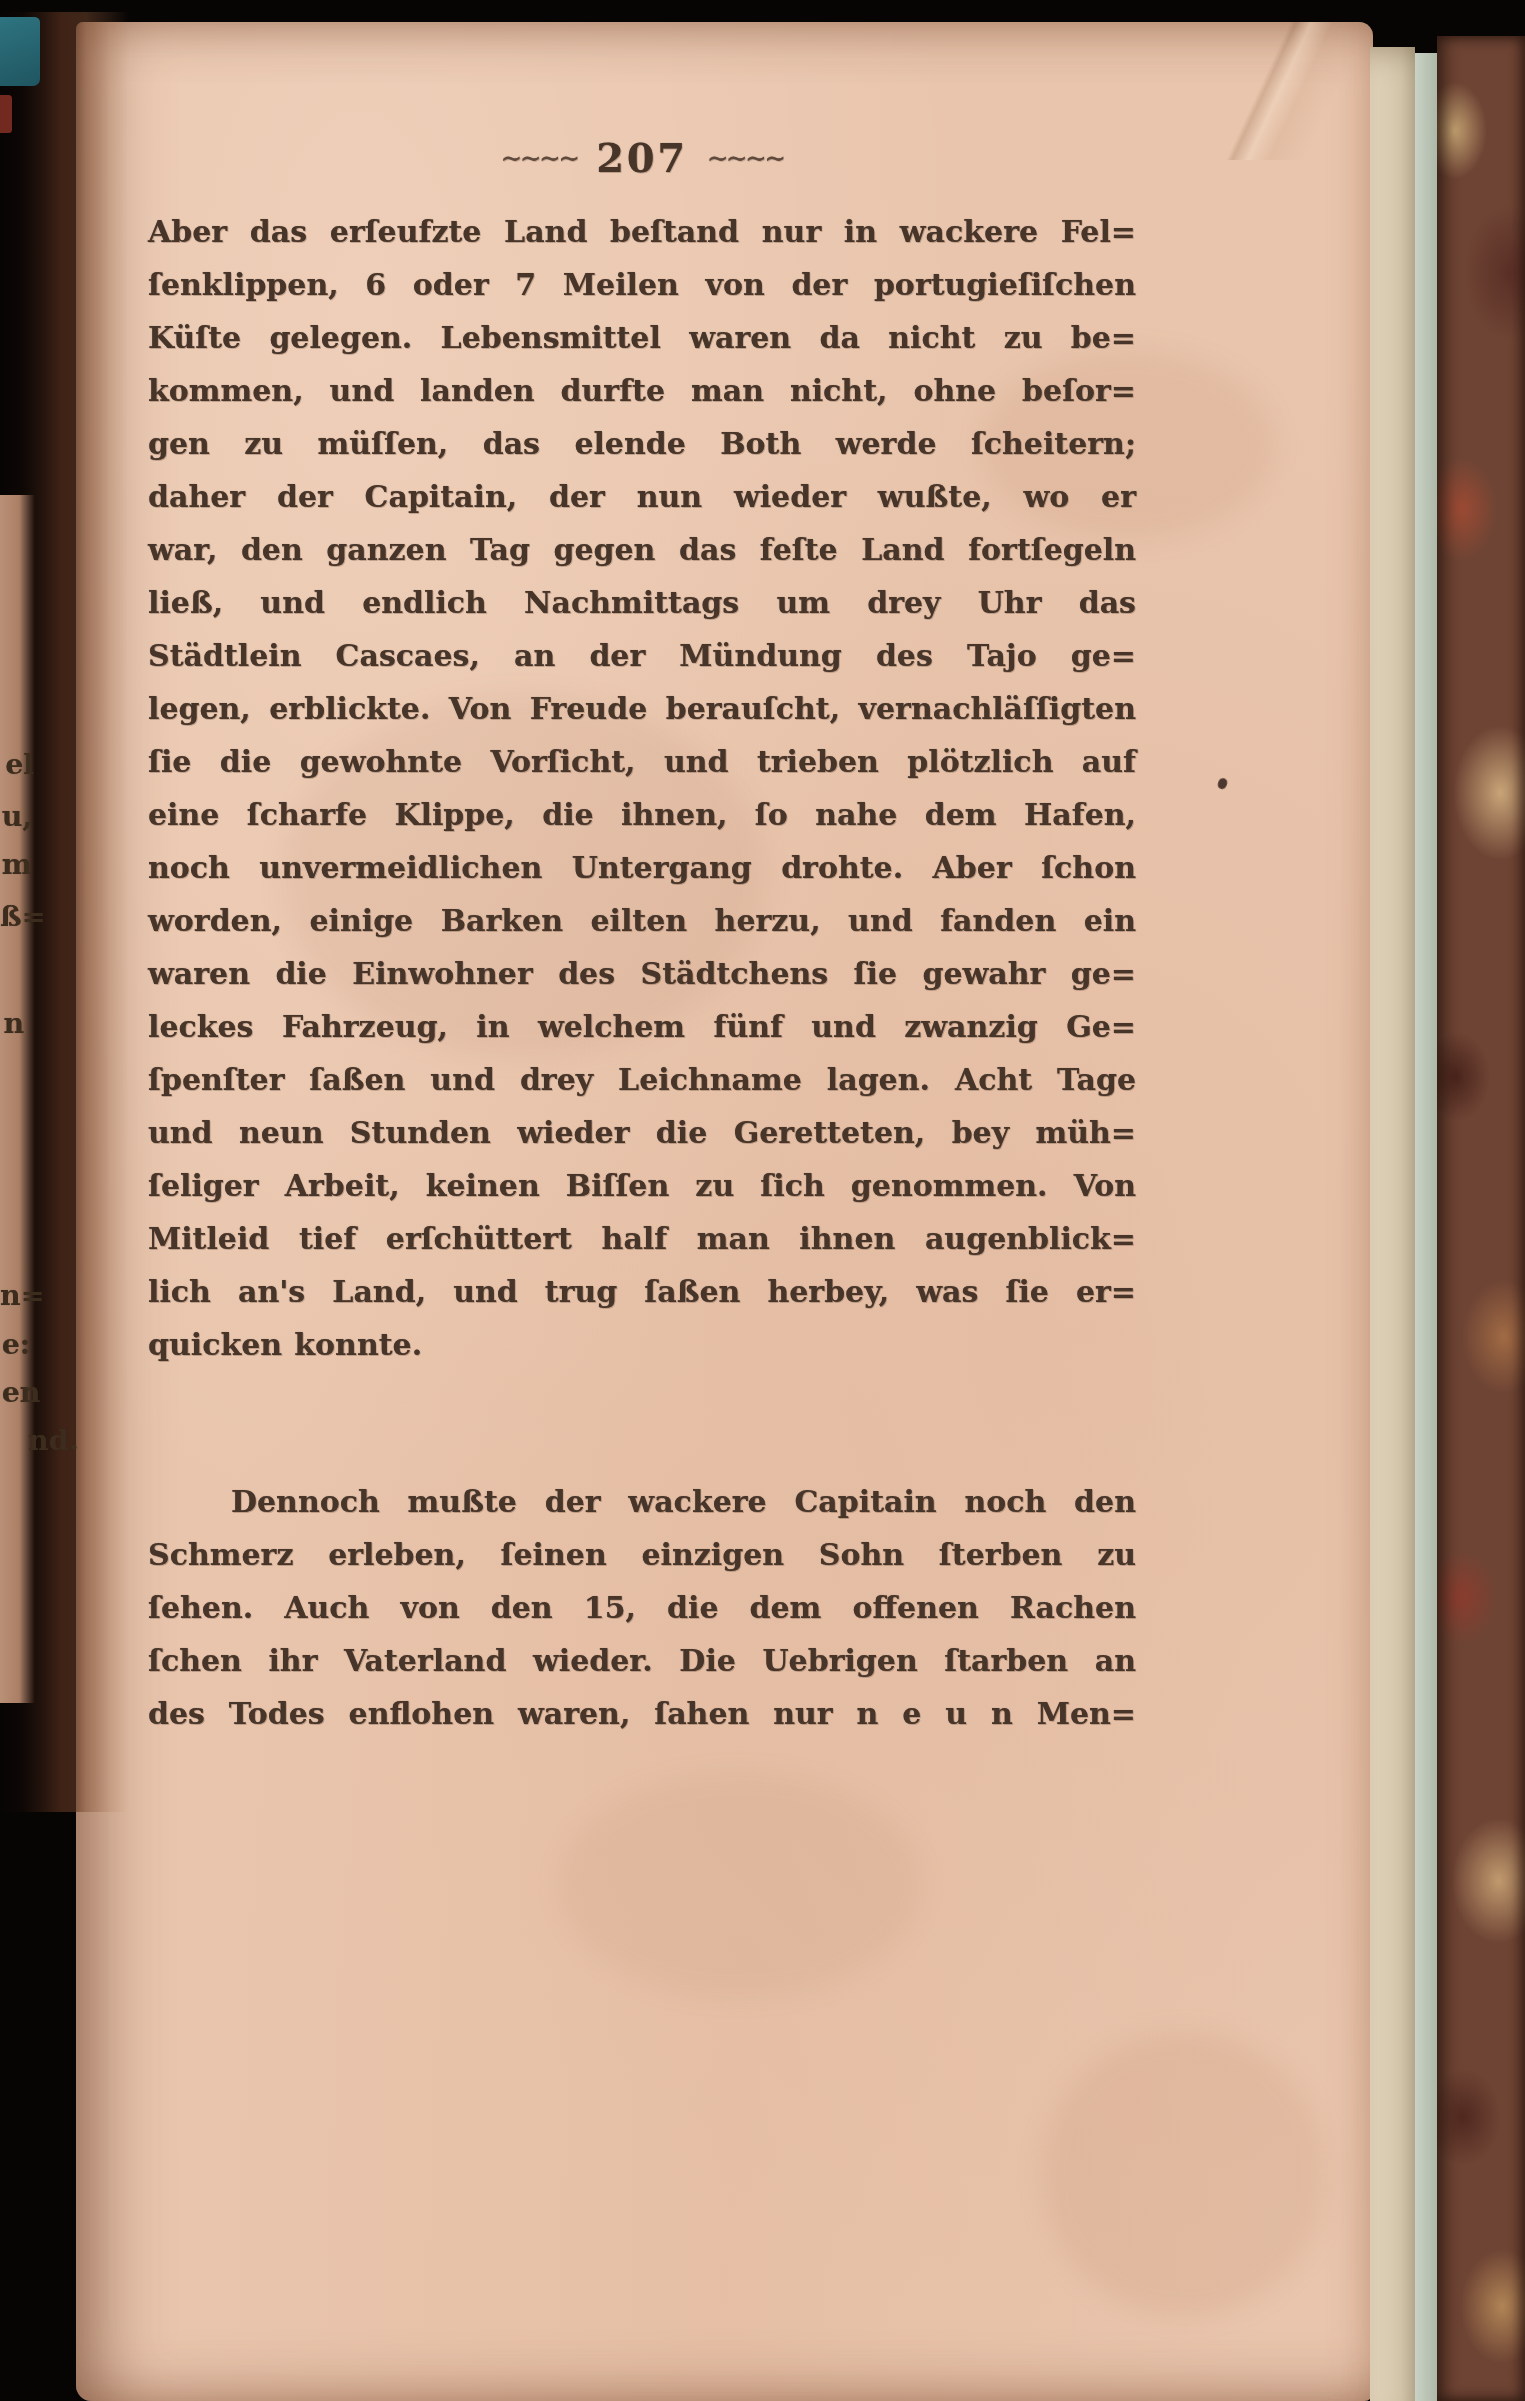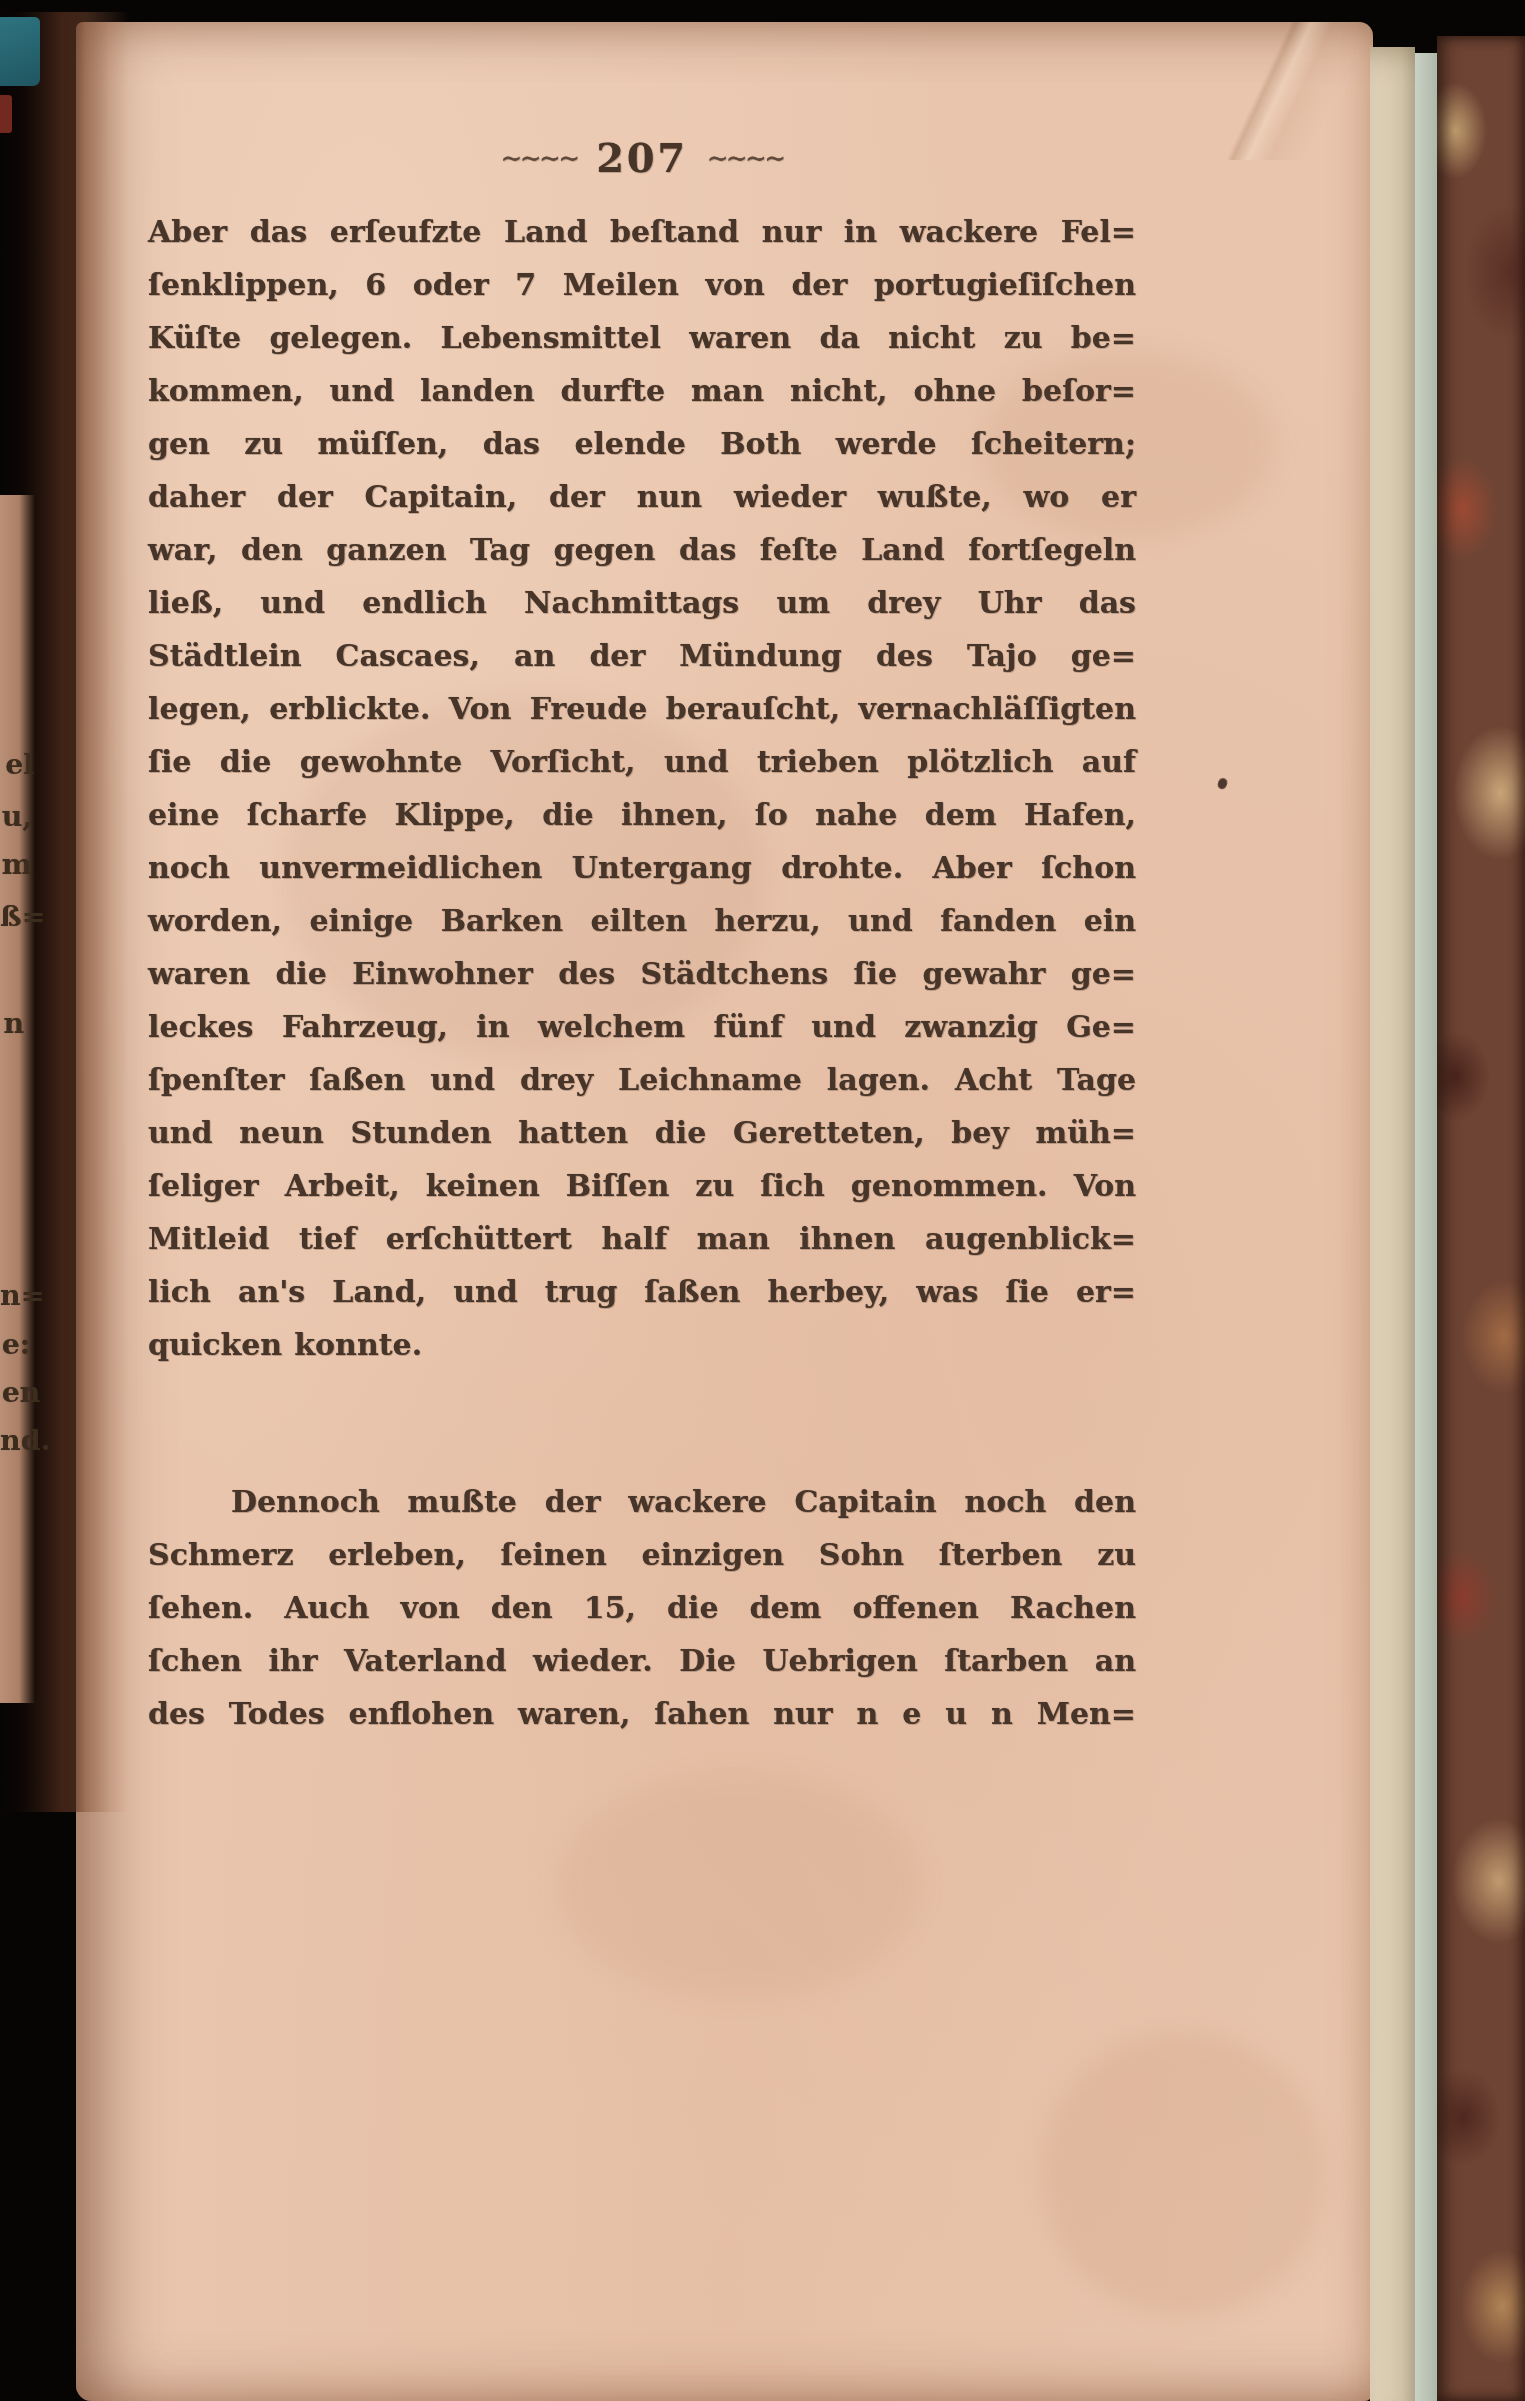--- a/index.html
+++ b/index.html
@@ -142,21 +142,21 @@
         <div class="line">ließ, und endlich Nachmittags um drey Uhr das</div>
         <div class="line">Städtlein Cascaes,  an der Mündung des Tajo ge=</div>
         <div class="line">legen, erblickte. Von Freude berauſcht, vernachläſſigten</div>
         <div class="line">ſie die gewohnte Vorſicht,  und trieben plötzlich auf</div>
         <div class="line">eine ſcharfe Klippe,  die ihnen, ſo nahe dem Hafen,</div>
         <div class="line">noch unvermeidlichen Untergang drohte.  Aber ſchon</div>
         <div class="line">worden,  einige Barken eilten herzu, und fanden ein</div>
         <div class="line">waren die Einwohner des Städtchens ſie gewahr ge=</div>
         <div class="line">leckes Fahrzeug,  in welchem fünf und zwanzig Ge=</div>
         <div class="line">ſpenſter ſaßen und drey Leichname lagen.  Acht Tage</div>
-        <div class="line">und neun Stunden hatten die Geretteten, bey müh=</div>
+        <div class="line">und neun Stunden wieder die Geretteten, bey müh=</div>
         <div class="line">ſeliger Arbeit, keinen Biſſen zu ſich genommen. Von</div>
         <div class="line">Mitleid tief erſchüttert half man ihnen augenblick=</div>
         <div class="line">lich an's Land, und trug ſaßen herbey, was ſie er=</div>
         <div class="line loose">quicken konnte.</div>
       </div>
       <div class="paragraph spaced indent">
         <div class="line">Dennoch mußte der wackere Capitain noch den</div>
         <div class="line">Schmerz erleben,  ſeinen einzigen Sohn ſterben zu</div>
         <div class="line">ſehen.  Auch von den 15,  die dem offenen Rachen</div>
         <div class="line">ſchen ihr Vaterland wieder.  Die Uebrigen ſtarben an</div>
@@ -175,16 +175,16 @@
   <div class="red-sliver"></div>
   <div class="gutter-fragments">
       <div class="fragment" style="top: 735px; left: 5.2px;">el</div>
       <div class="fragment" style="top: 787px; left: 1.7px;">u,</div>
       <div class="fragment" style="top: 835px; left: 1.7px;">m</div>
       <div class="fragment" style="top: 887px; left: 0px;">ß=</div>
       <div class="fragment" style="top: 994px; left: 3.5px;">n</div>
       <div class="fragment" style="top: 1266px; left: 0px;">n=</div>
       <div class="fragment" style="top: 1315px; left: 1.7px;">e:</div>
       <div class="fragment" style="top: 1363px; left: 1.7px;">en</div>
-      <div class="fragment" style="top: 1411px; left: 0px;">nd.</div>
+      <div class="fragment" style="top: 1411px; left: 0px; padding-left: 28px;">nd.</div>
     </div>
 </div>
 
 
 </body></html>

